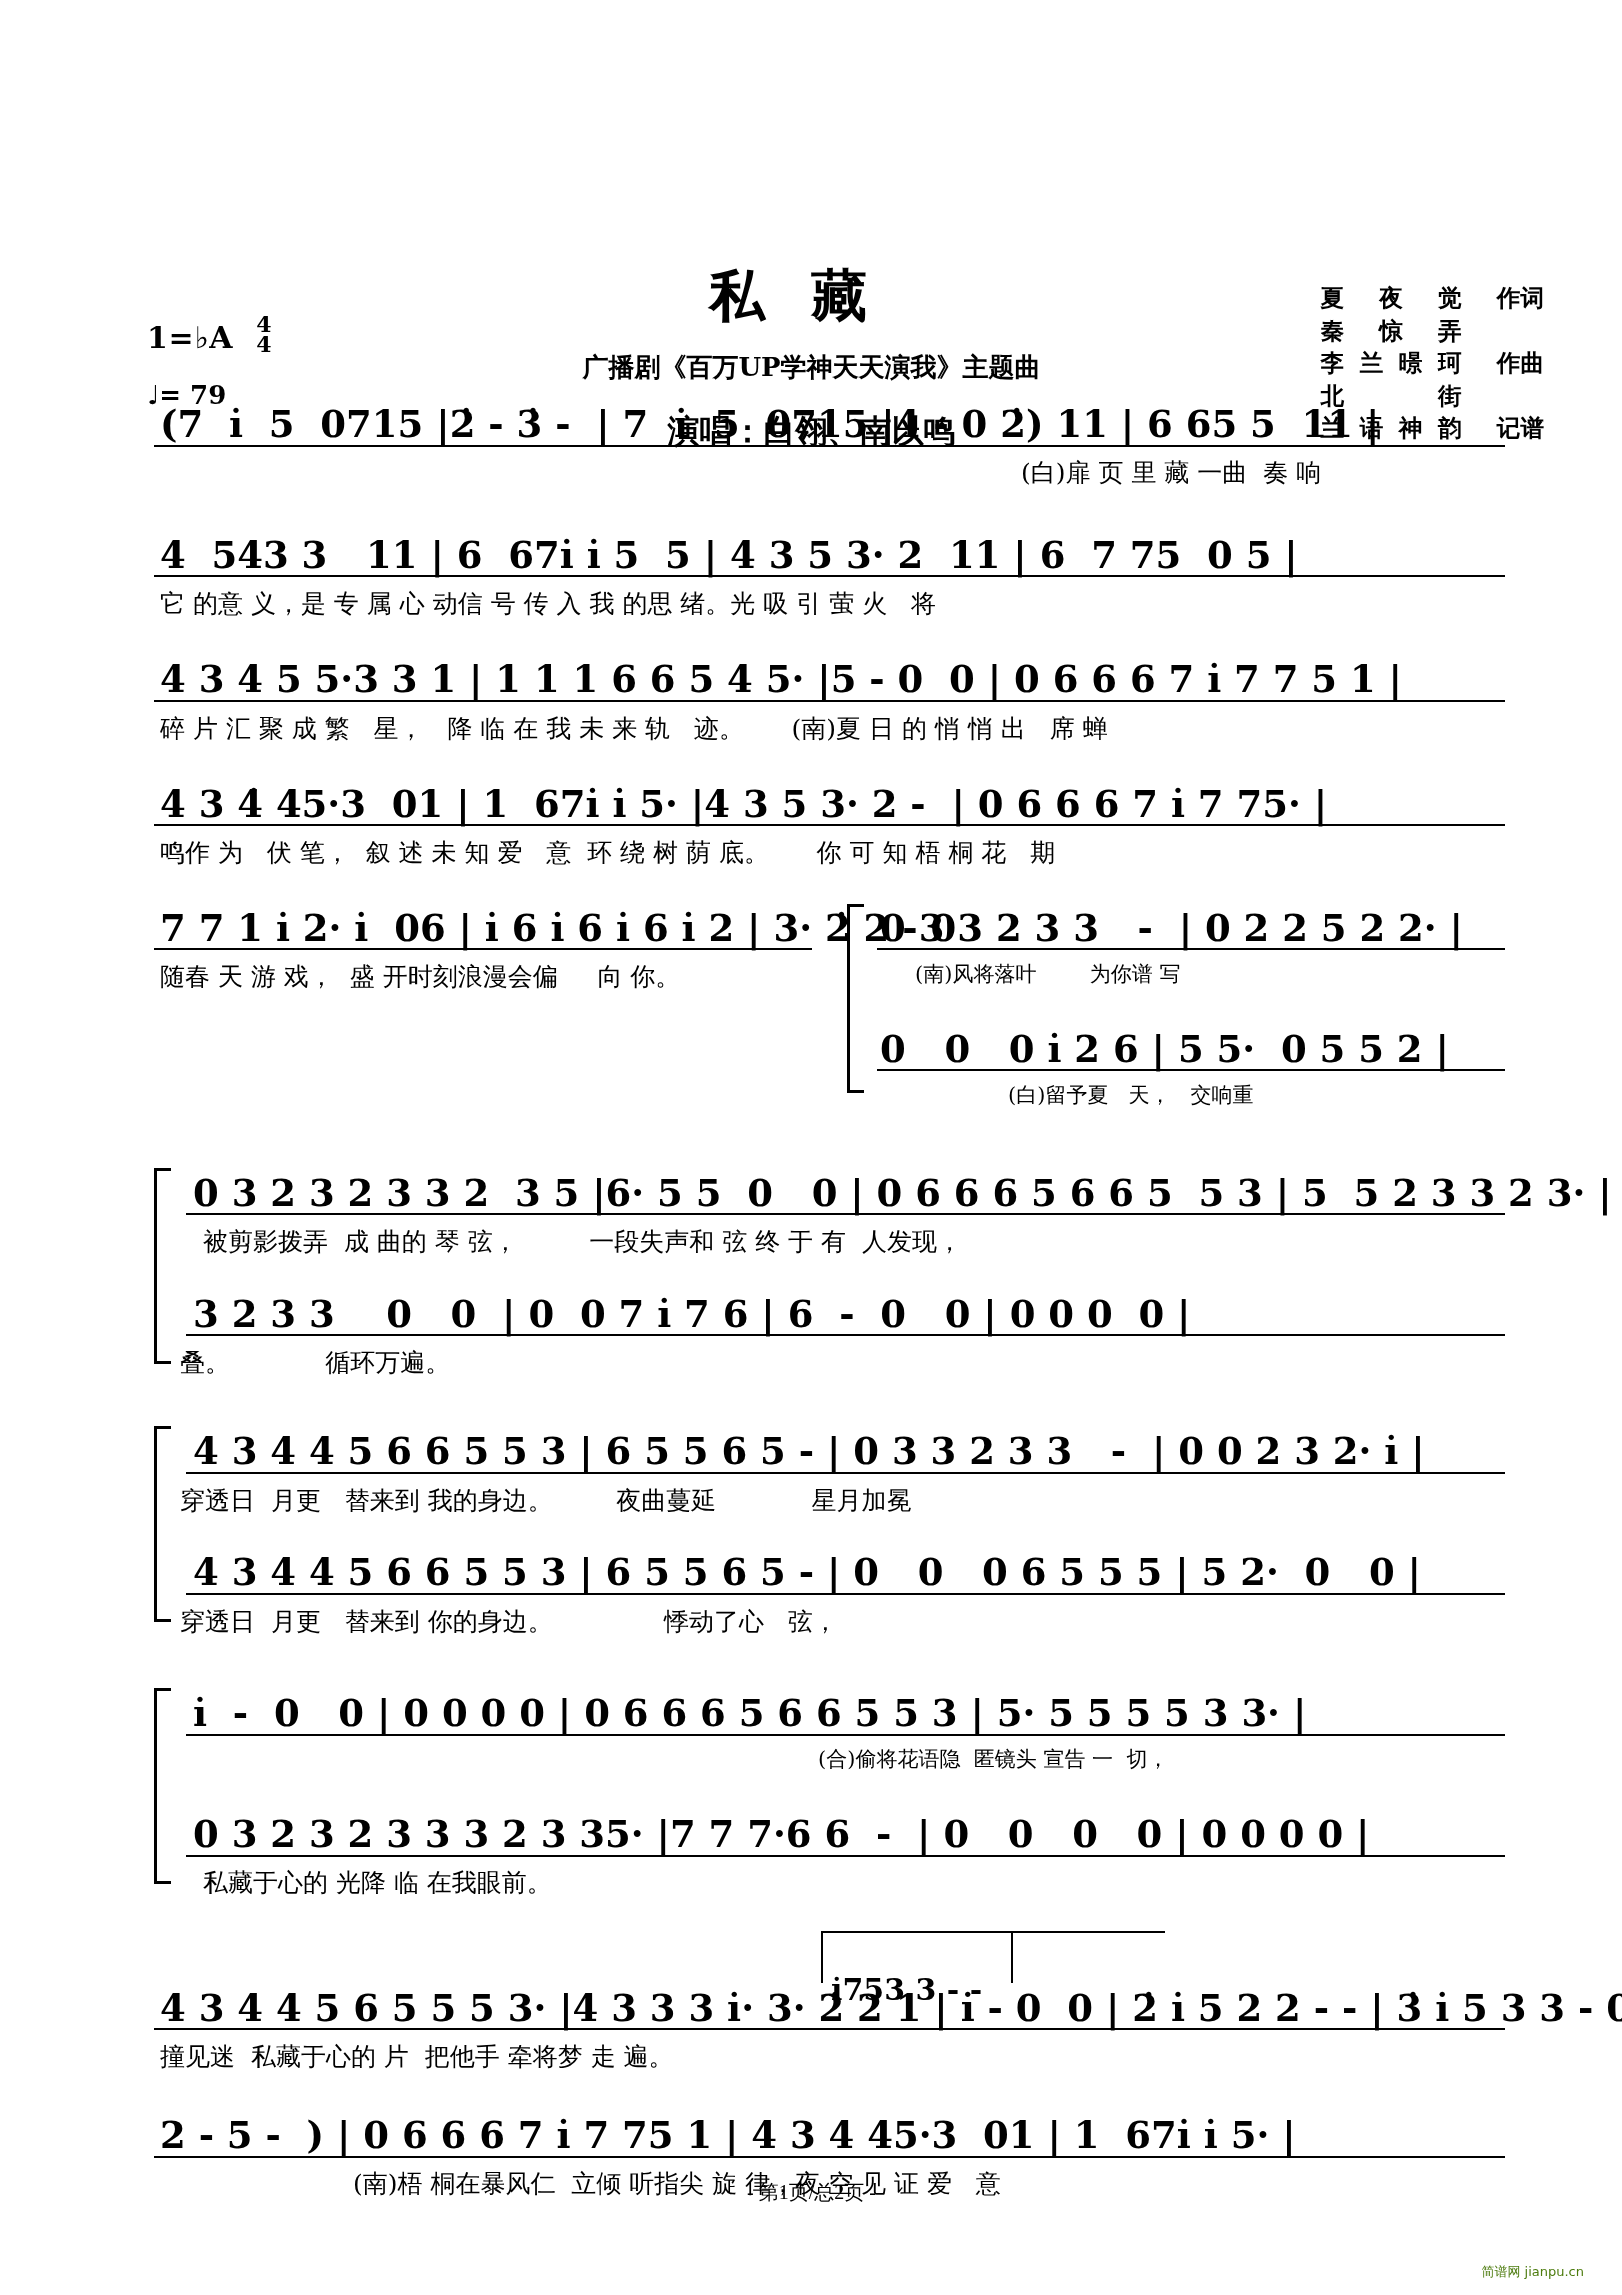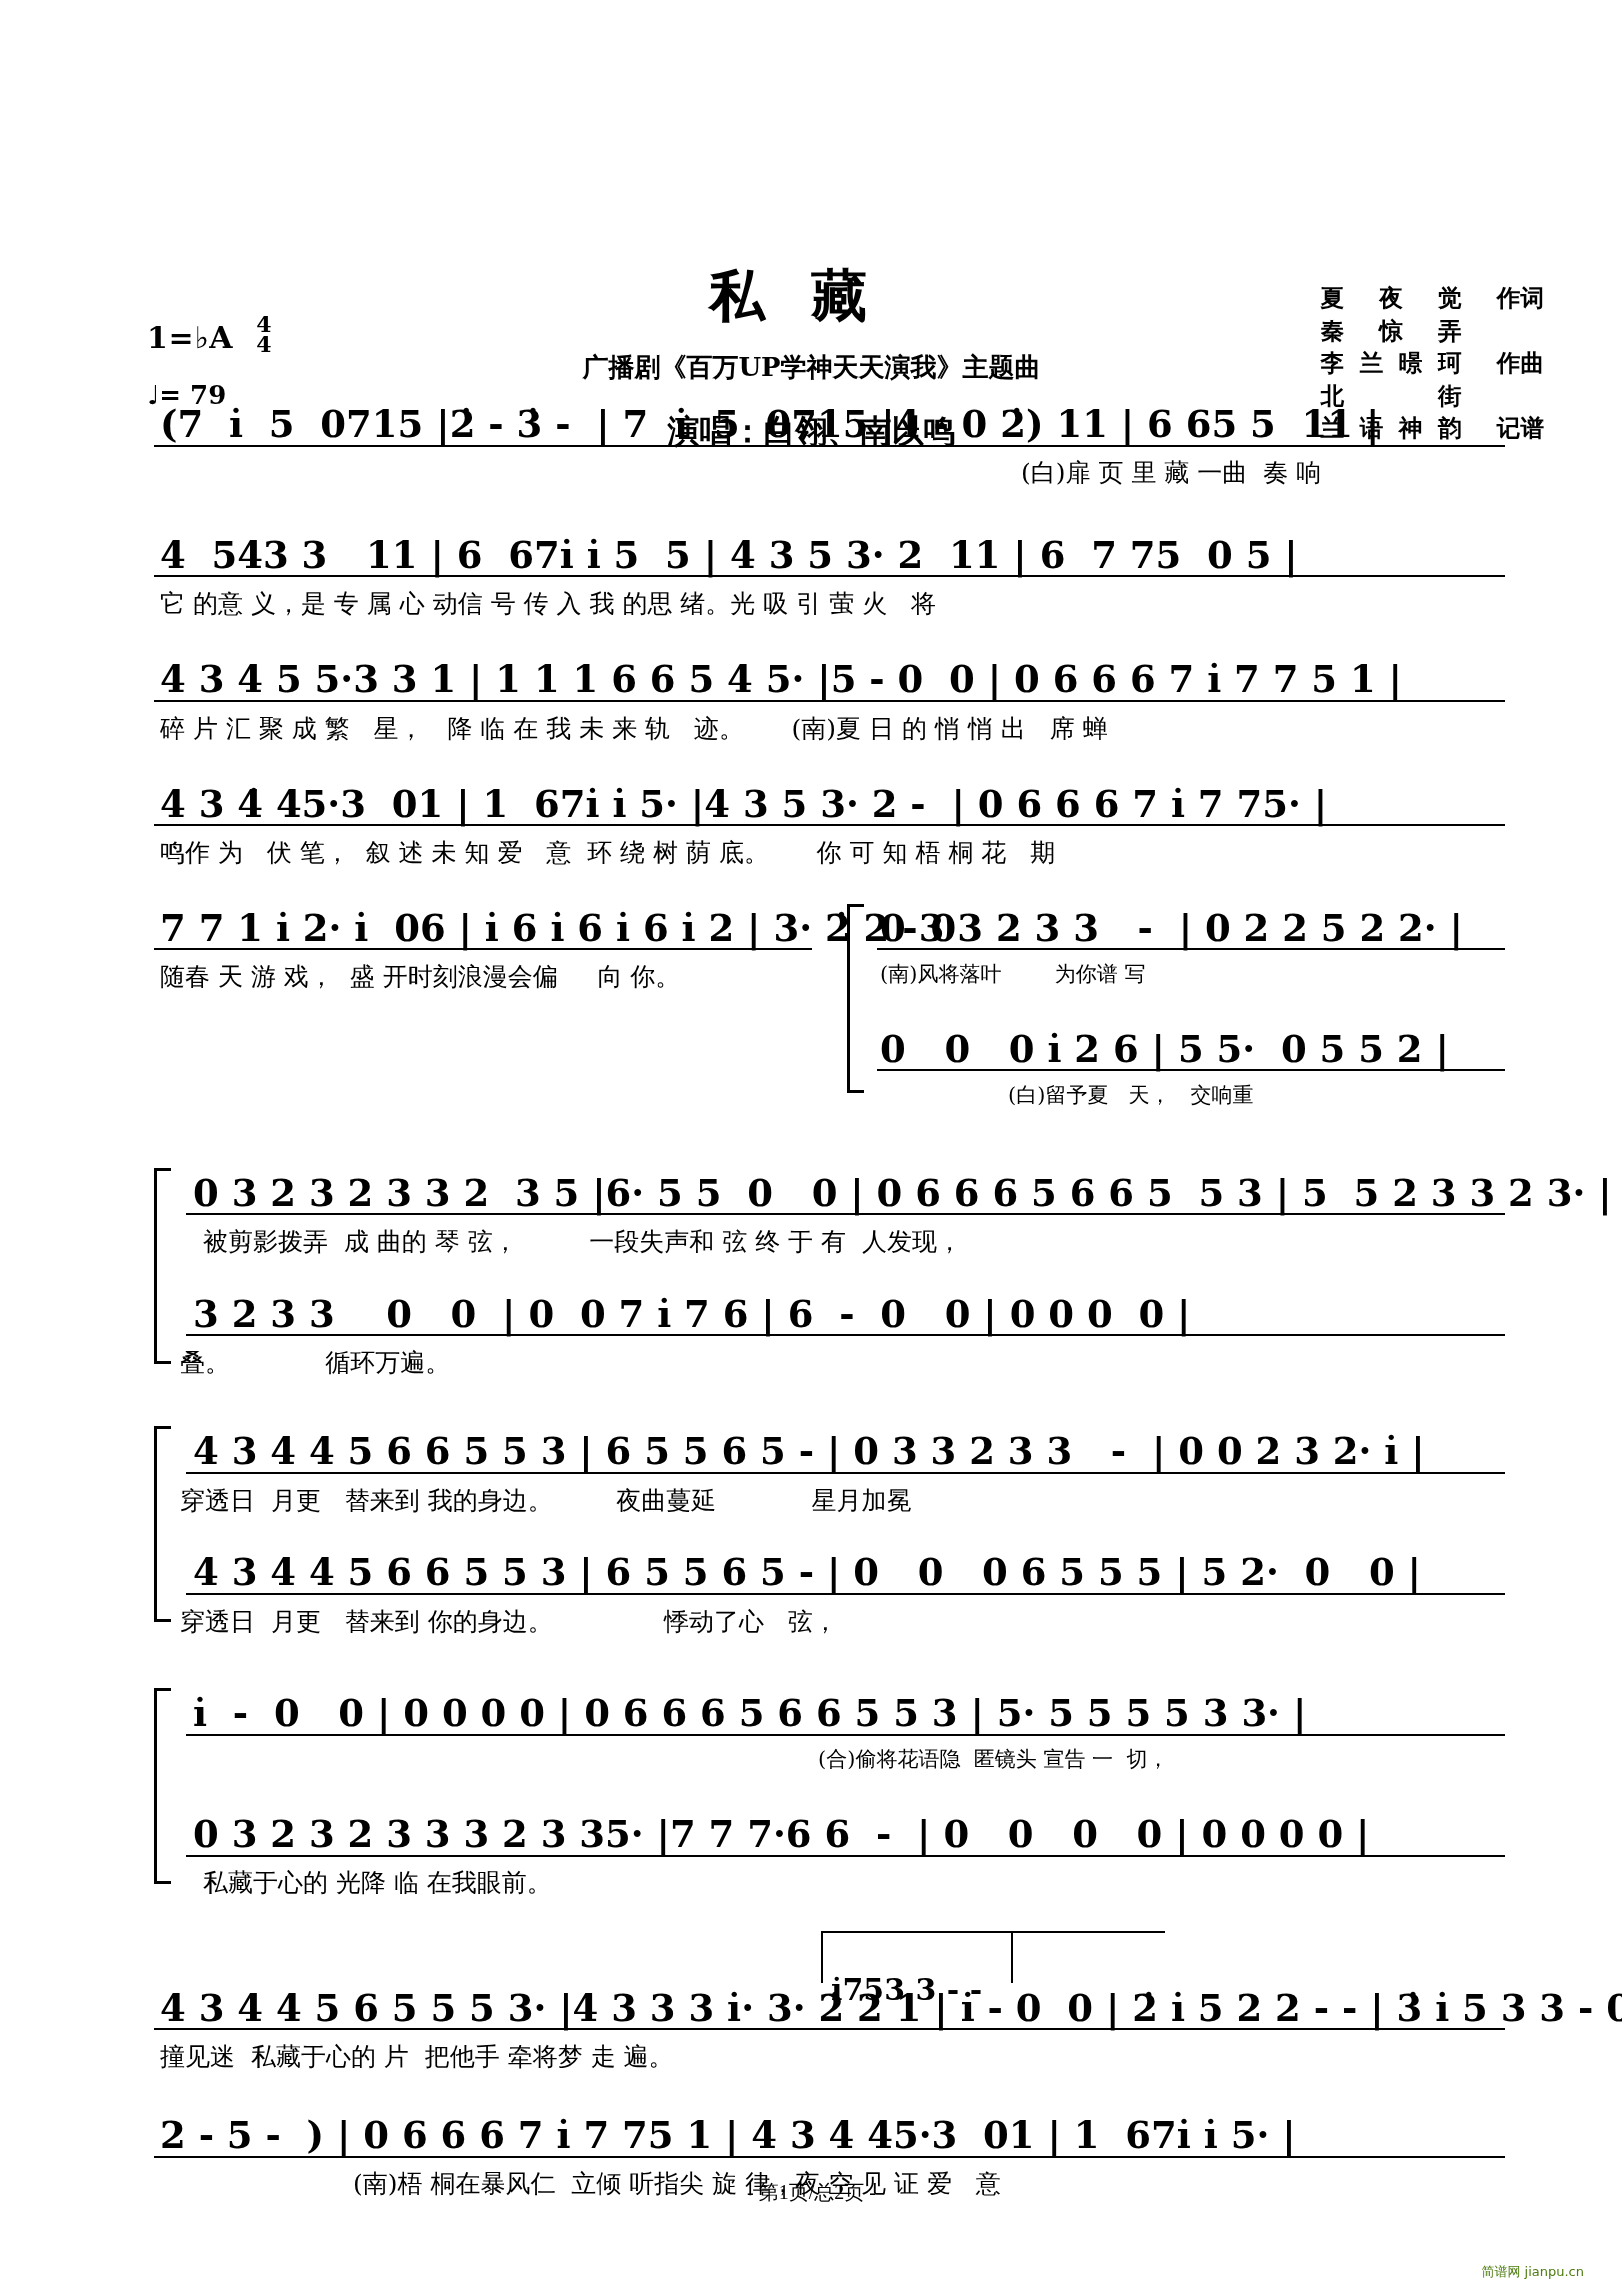--- a/index.html
+++ b/index.html
@@ -186,21 +186,21 @@
     <div class="lyr" style="left:160px;top:470px;">鸣作 为   伏 笔，  叙 述 未 知 爱   意  环 绕 树 荫 底。      你 可 知 梧 桐 花   期</div>
 
     <div class="staffline" style="left:154px;right:811px;top:582px;"></div>
     <div class="notes" style="left:160px;top:540px;">7 7 1 i̇ 2· i̇  06 | i̇ 6 i̇ 6 i̇ 6 i̇ 2 | 3· 2̇ 2 - 0</div>
     <div class="lyr" style="left:160px;top:594px;">随春 天 游 戏，  盛 开时刻浪漫会偏     向 你。</div>
 
     <div class="brace" style="left:847px;top:538px;height:183px;"></div>
 
     <div class="staffline" style="left:877px;right:118px;top:582px;"></div>
     <div class="notes" style="left:880px;top:540px;">0 3 3 2 3 3   -  | 0 2 2 5 2 2· |</div>
-    <div class="lyr small" style="left:880px;top:594px;">(南)风将落叶        为你谱 写</div>
+    <div class="lyr small" style="left:915px;top:594px;">(南)风将落叶        为你谱 写</div>
 
     <div class="staffline" style="left:877px;right:118px;top:703px;"></div>
     <div class="notes" style="left:880px;top:661px;">0   0   0 i̇ 2 6 | 5 5·  0 5 5 2 |</div>
     <div class="lyr small" style="left:1008px;top:715px;">(白)留予夏   天，   交响重</div>
 
     <div class="brace" style="left:154px;top:802px;height:190px;"></div>
     <div class="staffline" style="left:186px;right:118px;top:847px;"></div>
     <div class="notes" style="left:193px;top:805px;">0 3 2 3 2 3 3 2  3 5 |6· 5 5  0   0 | 0 6 6 6 5 6 6 5  5 3 | 5  5 2 3 3 2 3· |</div>
     <div class="lyr" style="left:203px;top:859px;">被剪影拨弄  成 曲的 琴 弦，         一段失声和 弦 终 于 有  人发现，</div>
 

